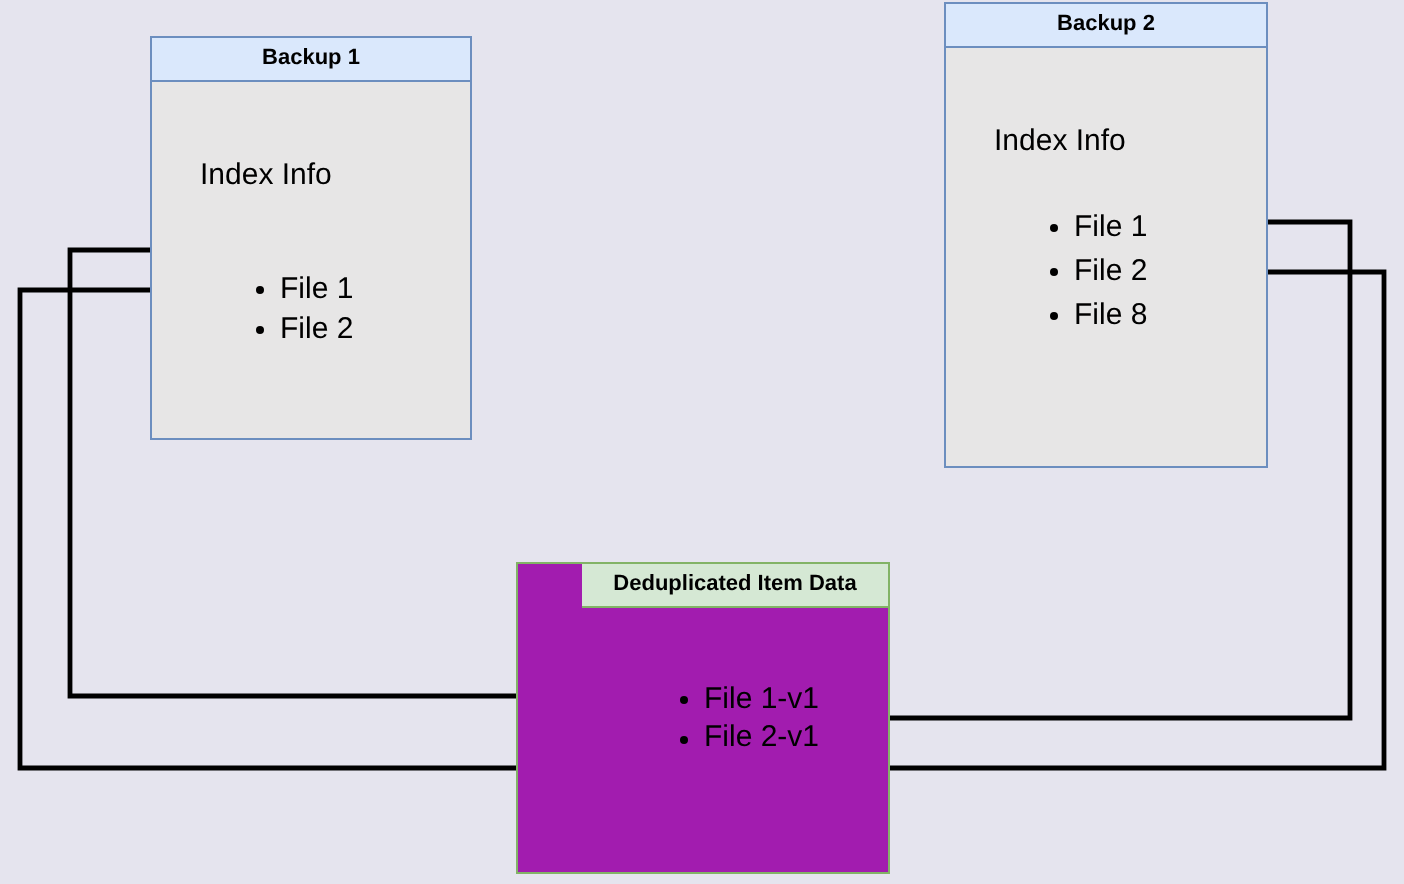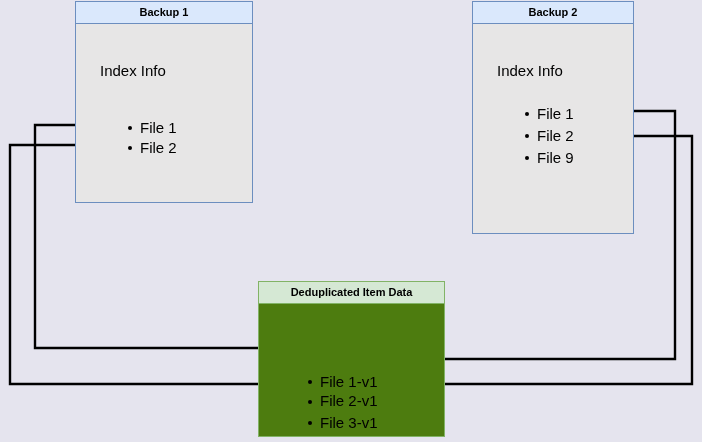--- a/index.html
+++ b/index.html
@@ -26,21 +26,21 @@
     height: 442px;
     pointer-events: none;
   }
   .box {
     position: absolute;
     box-sizing: border-box;
     background: #e7e6e6;
     border: 1px solid #6c8ebf;
   }
   .box.blue { border-color: #6c8ebf; }
-  .box.green { border-color: #82b366; background: #4d7c0f; }
+  .box.green { border-color: #82b366; background: #a21caf; padding-left: 32px; }
   .box-header {
     box-sizing: border-box;
     width: 100%;
     background: #dae8fc;
     border-bottom: 1px solid #6c8ebf;
     text-align: center;
     font-size: 11px;
     font-weight: bold;
     color: #000;
     line-height: 21px;
@@ -107,47 +107,46 @@
 
     <path d="M120,125 L35,125 L35,348 L300,348" fill="none" stroke="#000" stroke-width="2.4" marker-end="url(#arrowR)"></path>
 
     <path d="M120,145 L10,145 L10,384 L300,384" fill="none" stroke="#000" stroke-width="2.4" marker-end="url(#arrowR)"></path>
 
     <path d="M600,111 L675,111 L675,359 L397,359" fill="none" stroke="#000" stroke-width="2.4" marker-end="url(#arrowL)"></path>
 
     <path d="M600,136 L692,136 L692,384 L397,384" fill="none" stroke="#000" stroke-width="2.4" marker-end="url(#arrowL)"></path>
   </svg>
 
-  <div class="box blue" style="left:75px; top:1px; width:178px; height:202px;">
+  <div class="box blue" style="left:75px; top:18px; width:161px; height:202px;">
     <div class="box-header">Backup 1</div>
     <div class="box-body">
       <div class="caption" style="left:24px; top:38px;">Index Info</div>
       <ul class="file-list list-gap-20" style="left:50px; top:94px;">
         <li>File 1</li>
         <li>File 2</li>
       </ul>
     </div>
   </div>
 
   <div class="box blue" style="left:472px; top:1px; width:162px; height:233px;">
     <div class="box-header">Backup 2</div>
     <div class="box-body">
       <div class="caption" style="left:24px; top:38px;">Index Info</div>
       <ul class="file-list list-gap-22" style="left:50px; top:79px;">
         <li>File 1</li>
         <li>File 2</li>
-        <li>File 9</li>
+        <li>File 8</li>
       </ul>
     </div>
   </div>
 
   <div class="box green" style="left:258px; top:281px; width:187px; height:156px;">
     <div class="box-header">Deduplicated Item Data</div>
     <div class="box-body">
-      <ul class="file-list list-dedup" style="left:47px; top:36px;margin-top:32px;">
+      <ul class="file-list list-dedup" style="left:47px; top:36px;">
         <li>File 1-v1</li>
         <li class="tall">File 2-v1</li>
-        <li>File 3-v1</li>
       </ul>
     </div>
   </div>
 
 </div>
 
 </body></html>

